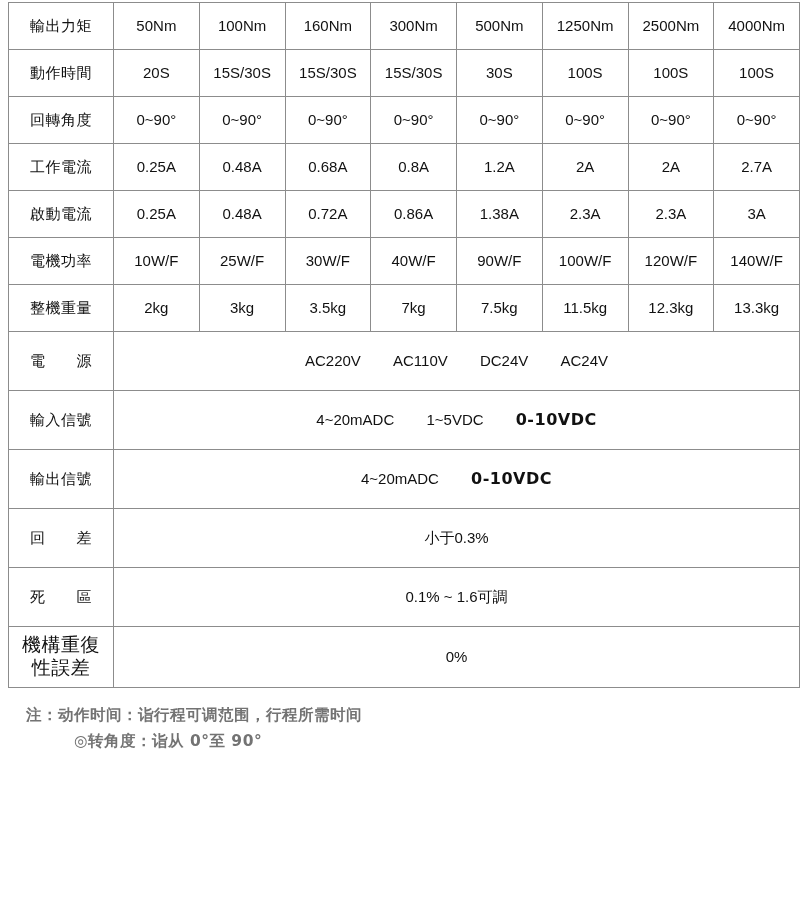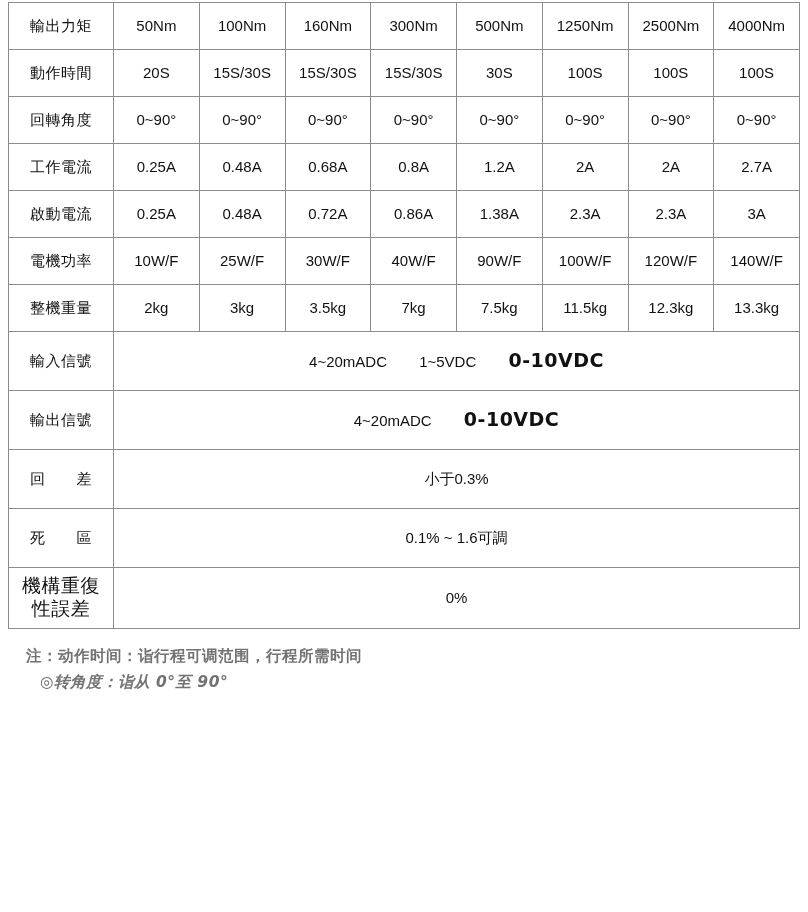--- a/index.html
+++ b/index.html
@@ -58,36 +58,35 @@
   }
   .merged {
     font-size: 15px;
   }
   .merged .seg {
     display: inline-block;
     margin: 0 14px;
   }
   .bold-sig {
     font-weight: bold;
-    font-size: 19px;
+    font-size: 16px;
     letter-spacing: 0.5px;
     font-family: "DejaVu Sans", sans-serif;
   }
   .notes {
     margin: 14px 0 0 18px;
     font-family: "DejaVu Sans", sans-serif;
     font-weight: bold;
     font-size: 15.5px;
     color: #737373;
     line-height: 1.7;
     letter-spacing: 0.5px;
   }
   .notes .line2 {
-    margin-left: 14px;
-    font-style: italic;
+    margin-left: 48px;
   }
 </style>
 </head>
 <body>
 
 <div class="sheet">
 
   <table class="spec">
     <tbody>
 
@@ -168,20 +167,29 @@
         <td class="val">2kg</td>
         <td class="val">3kg</td>
         <td class="val">3.5kg</td>
         <td class="val">7kg</td>
         <td class="val">7.5kg</td>
         <td class="val">11.5kg</td>
         <td class="val">12.3kg</td>
         <td class="val">13.3kg</td>
       </tr>
 
+      <tr class="tall">
+        <td class="label">電　　源</td>
+        <td class="val merged" colspan="8">
+          <span class="seg">AC220V</span>
+          <span class="seg">AC110V</span>
+          <span class="seg">DC24V</span>
+          <span class="seg">AC24V</span>
+        </td>
+      </tr>
 
       <tr class="tall">
         <td class="label">輸入信號</td>
         <td class="val merged" colspan="8">
           <span class="seg">4~20mADC</span>
           <span class="seg">1~5VDC</span>
           <span class="seg bold-sig">0-10VDC</span>
         </td>
       </tr>
 

